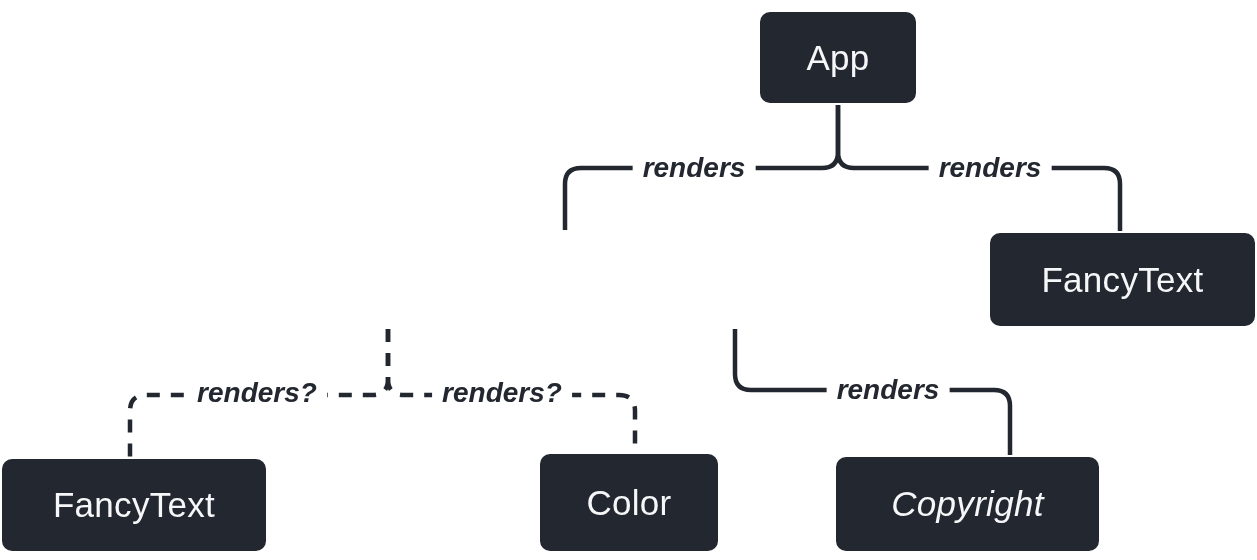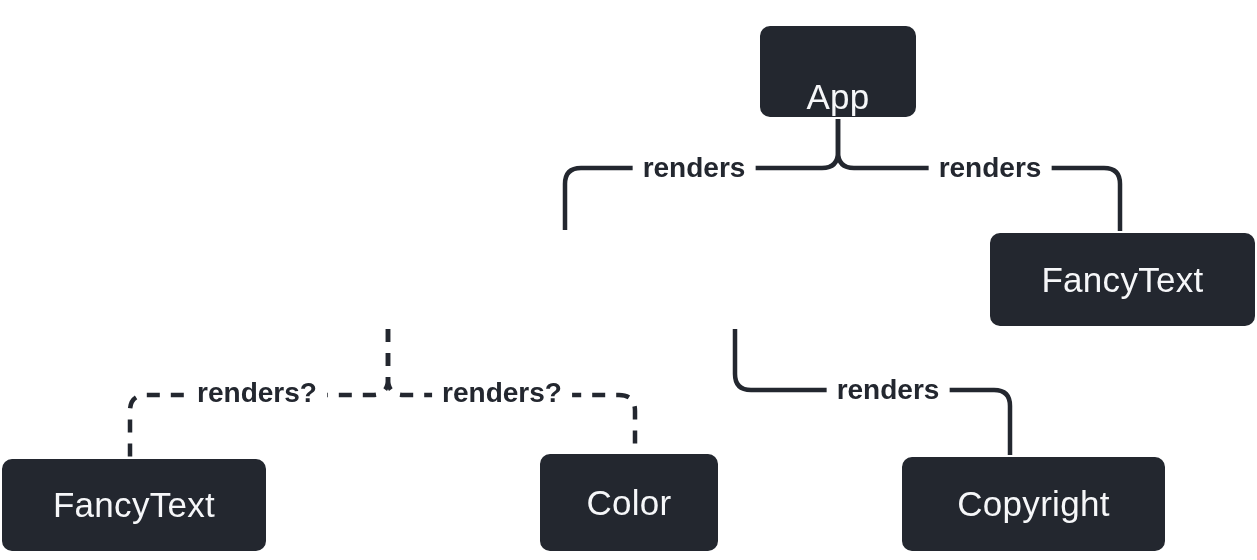--- a/index.html
+++ b/index.html
@@ -16,34 +16,35 @@
   .node{
     position:absolute;
     background:#23272f;
     color:#f6f7f9;
     border:2px solid #ffffff;
     border-radius:12px;
     box-sizing:border-box;
     display:flex;align-items:center;justify-content:center;
     font-size:35px;font-weight:500;letter-spacing:.3px;
   }
-  .node-app{left:758px;top:24px;width:160px;height:95px;align-items:flex-end;}
+  .node-app{left:758px;top:10px;width:160px;height:95px;}
   .node-inspiration-generator{left:333px;top:230px;width:462px;height:99px;}
   .node-fancy-text-top{left:988px;top:231px;width:269px;height:97px;}
   .node-fancy-text-bottom{left:0px;top:457px;width:268px;height:96px;}
   .node-color{left:538px;top:452px;width:182px;height:101px;}
-  .node-copyright{left:900px;top:455px;width:267px;height:98px;}
+  .node-copyright{left:834px;top:455px;width:267px;height:98px;font-style:italic;}
   .edge-label{
     position:absolute;
     transform:translate(-50%,-50%);
     background:#ffffff;
     color:#23272f;
     font-size:28px;font-weight:700;
     padding:0 10px;
     white-space:nowrap;
+    font-style:italic;
   }
   .lbl-renders-ig{left:694px;top:168px;}
   .lbl-renders-ft{left:990px;top:168px;}
   .lbl-renders-cp{left:888px;top:390px;}
   .lbl-rendersq-ft{left:257px;top:393px;}
   .lbl-rendersq-co{left:502px;top:393px;}
 </style>
 </head>
 <body>
 

